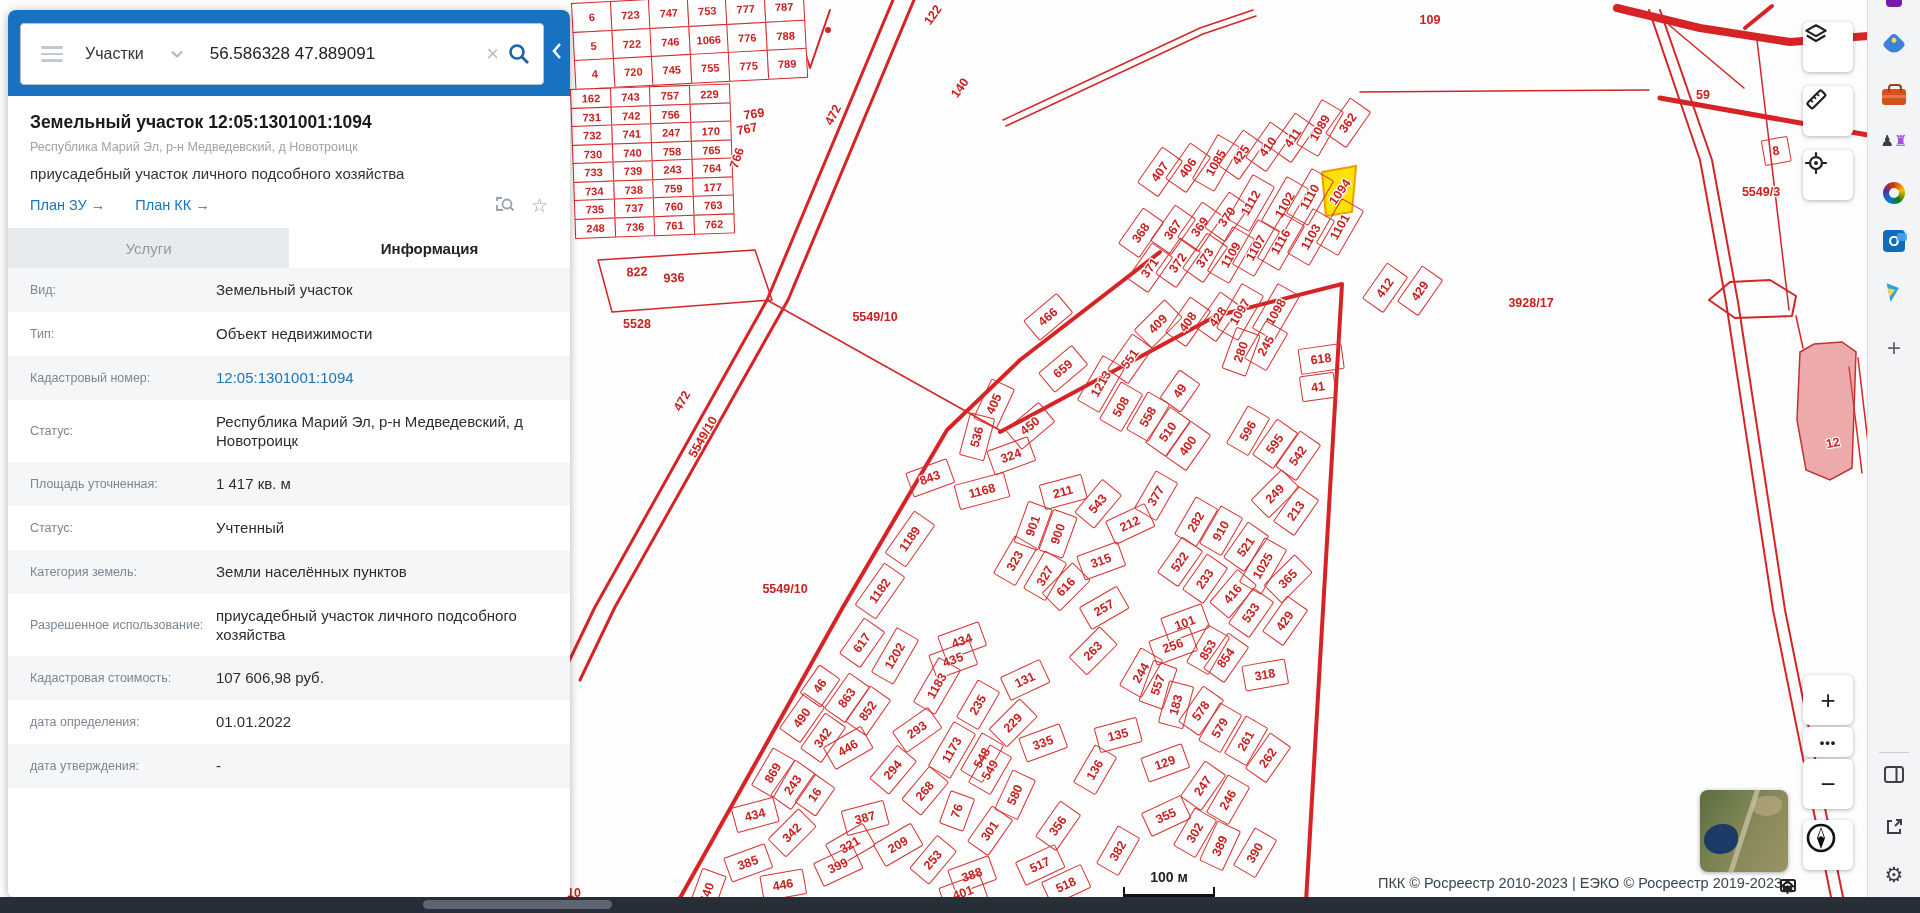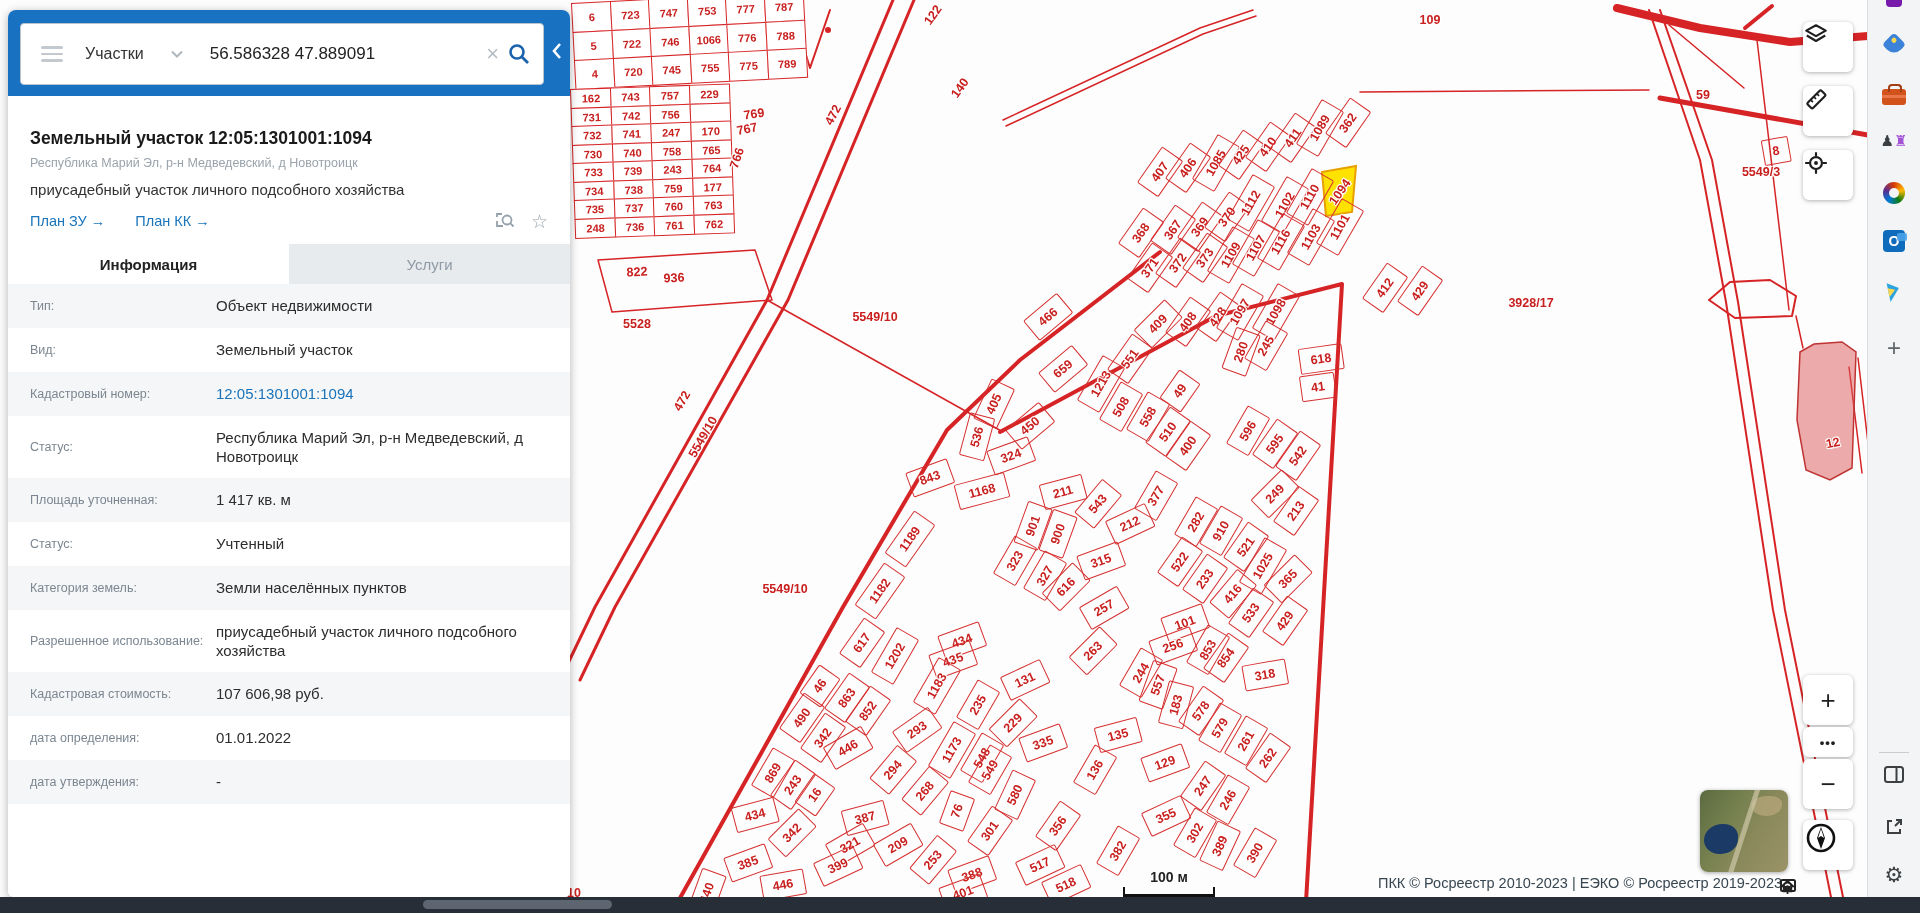--- a/index.html
+++ b/index.html
@@ -51,21 +51,21 @@
   .hamburger{width:22px;display:flex;flex-direction:column;gap:4px;cursor:pointer;margin-left:8px;}
   .hamburger div{height:2.5px;background:#c2c9cf;border-radius:2px;}
   #cat-select{display:flex;align-items:center;gap:26px;margin-left:22px;cursor:pointer;}
   #cat-select .cat-label{font-size:16px;color:#333;}
   #search-query{flex:1;margin-left:24px;font-size:17px;color:#222;border:none;outline:none;
                 font-family:"Liberation Sans",sans-serif;background:transparent;}
   .clear-x{font-size:22px;color:#b6bdc3;cursor:pointer;padding:0 8px;}
   #collapse-chip{position:absolute;right:6px;top:32px;cursor:pointer;}
 
   #panel-body{flex:1;background:#fff;border-radius:0 0 6px 6px;display:flex;flex-direction:column;overflow:hidden;}
-  #obj-head{padding:32px 22px 0 22px;}
+  #obj-head{padding:16px 22px 0 22px;}
   #obj-title{font-size:17.5px;font-weight:bold;color:#1a1a1a;}
   #obj-subtitle{margin-top:7px;font-size:12.5px;color:#9aa3ab;}
   #obj-desc{margin-top:11px;font-size:15px;color:#333;}
   #links-row{margin-top:13px;display:flex;align-items:center;gap:30px;padding-bottom:13px;}
   .obj-link{color:#1b75bb;font-size:14.5px;cursor:pointer;text-decoration:none;}
   #head-icons{margin-left:auto;display:flex;align-items:center;gap:16px;color:#96a1ab;}
   #head-icons .ic{cursor:pointer;}
   .star-glyph{font-size:19px;color:#96a1ab;line-height:1;}
 
   #tabs{display:flex;flex:none;height:40px;background:#e8ebee;}
@@ -223,21 +223,21 @@
           <div class="pgrid-cell" style="width: 41px; height: 20px;">248</div>
           <div class="pgrid-cell" style="width: 41px; height: 20px;">736</div>
           <div class="pgrid-cell" style="width: 41px; height: 20px;">761</div>
           <div class="pgrid-cell" style="width: 41px; height: 20px;">762</div>
         </div>
       </div>
       <span class="plabel" style="left: 1430px; top: 20px; transform: translate(-50%, -50%) rotate(0deg);">109</span>
       <span class="plabel" style="left: 1703px; top: 95px; transform: translate(-50%, -50%) rotate(0deg);">59</span>
       <div class="pbox" style="left: 1776px; top: 151px; width: 24.5px; height: 24px; transform: translate(-50%, -50%) rotate(-10deg);"></div>
       <span class="plabel" style="left: 1776px; top: 151px; transform: translate(-50%, -50%) rotate(-10deg);">8</span>
-      <span class="plabel" style="left: 1761px; top: 172px; transform: translate(-50%, -50%) rotate(0deg);">5549/3</span>
+      <span class="plabel" style="left: 1761px; top: 192px; transform: translate(-50%, -50%) rotate(0deg);">5549/3</span>
       <span class="plabel" style="left: 1531px; top: 303px; transform: translate(-50%, -50%) rotate(0deg);">3928/17</span>
       <span class="plabel" style="left: 637px; top: 324px; transform: translate(-50%, -50%) rotate(0deg);">5528</span>
       <span class="plabel" style="left: 875px; top: 317px; transform: translate(-50%, -50%) rotate(0deg);">5549/10</span>
       <span class="plabel" style="left: 833px; top: 115px; transform: translate(-50%, -50%) rotate(-62deg);">472</span>
       <span class="plabel" style="left: 682px; top: 401px; transform: translate(-50%, -50%) rotate(-60deg);">472</span>
       <span class="plabel" style="left: 703px; top: 437px; transform: translate(-50%, -50%) rotate(-60deg);">5549/10</span>
       <span class="plabel" style="left: 785px; top: 589px; transform: translate(-50%, -50%) rotate(0deg);">5549/10</span>
       <span class="plabel" style="left: 574px; top: 893px; transform: translate(-50%, -50%) rotate(0deg);">10</span>
       <span class="plabel" style="left: 933px; top: 15px; transform: translate(-50%, -50%) rotate(-55deg);">122</span>
       <span class="plabel" style="left: 960px; top: 88px; transform: translate(-50%, -50%) rotate(-55deg);">140</span>
@@ -643,31 +643,31 @@
           <svg class="ic" width="20" height="20" viewBox="0 0 20 20">
             <path d="M2 6 V3 H7 M2 10 V15 H8" stroke="#96a1ab" stroke-width="1.8" fill="none"></path>
             <circle cx="12" cy="9" r="4.5" stroke="#96a1ab" stroke-width="1.8" fill="none"></circle>
             <path d="M15.2 12.2 L18.5 15.5" stroke="#96a1ab" stroke-width="1.8"></path>
           </svg>
           <span class="star-glyph ic">☆</span>
         </div>
       </div>
     </div>
     <div id="tabs">
+        <div class="tab">Услуги</div>
         <div class="tab active">Информация</div>
-        <div class="tab">Услуги</div>
       </div>
     <div id="info-table">
         <div class="info-row">
+          <div class="info-label">Вид:</div>
+          <div class="info-value">Земельный участок</div>
+        </div>
+        <div class="info-row">
           <div class="info-label">Тип:</div>
           <div class="info-value">Объект недвижимости</div>
-        </div>
-        <div class="info-row">
-          <div class="info-label">Вид:</div>
-          <div class="info-value">Земельный участок</div>
         </div>
         <div class="info-row">
           <div class="info-label">Кадастровый номер:</div>
           <div class="info-value link">12:05:1301001:1094</div>
         </div>
         <div class="info-row tall">
           <div class="info-label">Статус:</div>
           <div class="info-value">Республика Марий Эл, р-н Медведевский, д Новотроицк</div>
         </div>
         <div class="info-row">

